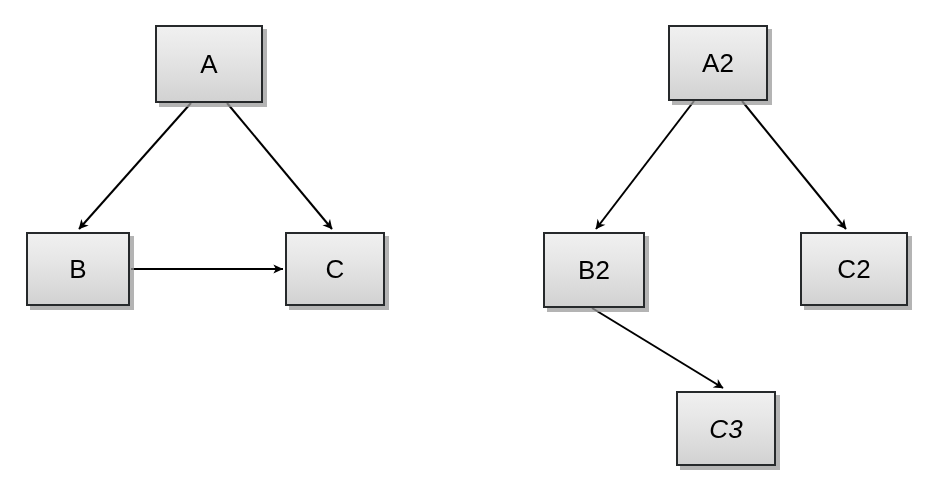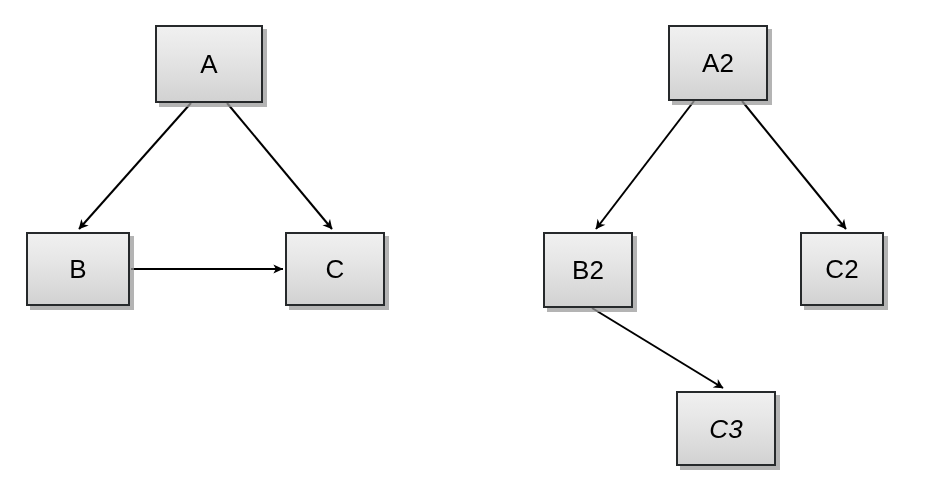--- a/index.html
+++ b/index.html
@@ -75,24 +75,24 @@
       </div>
       <div class="node" style="left: 26px; top: 232px; width: 104px; height: 74px;">
         <span class="node-label">B</span>
       </div>
       <div class="node" style="left: 285px; top: 232px; width: 100px; height: 74px;">
         <span class="node-label">C</span>
       </div>
       <div class="node" style="left: 668px; top: 25px; width: 100px; height: 76px; justify-content: center;">
         <span class="node-label">A2</span>
       </div>
-      <div class="node" style="left: 543px; top: 232px; width: 90px; height: 76px;">
+      <div class="node" style="left: 543px; top: 232px; width: 102px; height: 76px;">
         <span class="node-label">B2</span>
       </div>
-      <div class="node" style="left: 800px; top: 232px; width: 84px; height: 74px;">
+      <div class="node" style="left: 800px; top: 232px; width: 108px; height: 74px;">
         <span class="node-label">C2</span>
       </div>
       <div class="node" style="left: 676px; top: 391px; width: 100px; height: 75px; font-style: italic;">
         <span class="node-label">C3</span>
       </div>
     </div>
 
 </div>
 
 </body></html>

